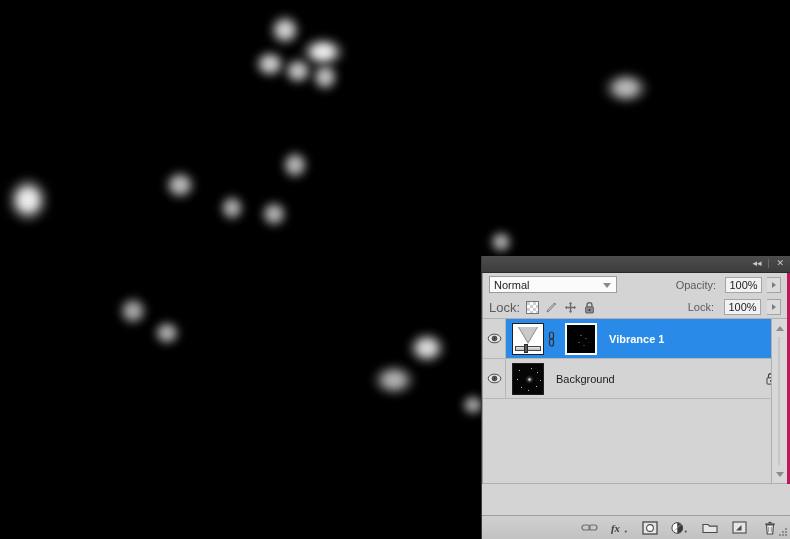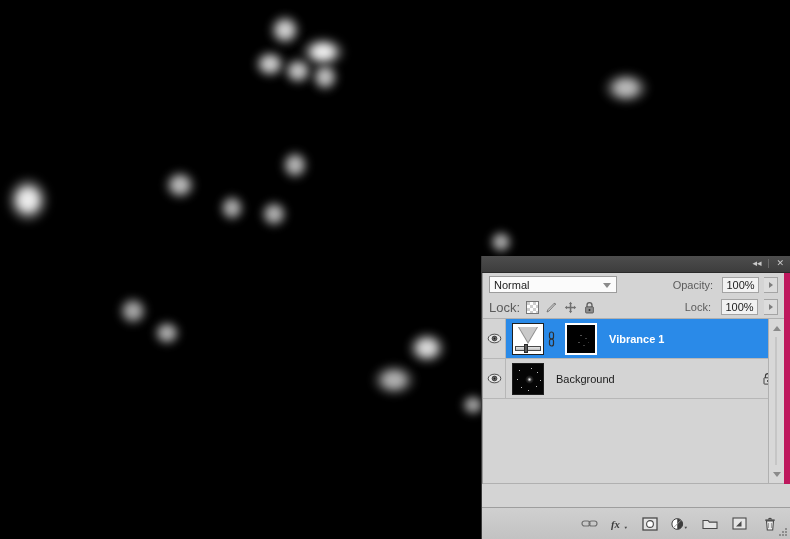--- a/index.html
+++ b/index.html
@@ -90,21 +90,21 @@
     border-left: 3px solid transparent;
     border-right: 3px solid transparent;
     border-top: 4px solid #4a4a4a;
   }
   .pm-lines { display:flex; flex-direction:column; gap:1px; }
   .pm-lines i { display:block; width:8px; height:1.4px; background:#4a4a4a; }
 
   .panel-body {
     background: #d4d4d4;
     border-left: 1px solid #9a9a9a;
-    border-right: 6px solid #be185d;
+    border-right: 3px solid #be185d;
   }
 
   
   .blend-row {
     display: flex; align-items: center;
     height: 23px;
     padding: 0 6px;
     gap: 5px;
     background: #d4d4d4;
   }
@@ -280,21 +280,21 @@
   .vs-track {
     position:absolute; left:6px; top:18px; bottom:18px; width:2px;
     background:#c6c6c6;
   }
 
   
   .panel-footer {
     position:absolute;
     left:0; bottom:0;
     width: 100%;
-    height: 32px;
+    height: 24px;
     background: linear-gradient(#d0d0d0,#c2c2c2);
     border-top: 1px solid #9e9e9e;
     box-sizing: border-box;
     display:flex; align-items:center; justify-content:flex-end;
     gap: 13px;
     padding-right: 12px;
   }
   .foot-icon {
     width: 17px; height: 16px;
     display:flex; align-items:center; justify-content:center;

